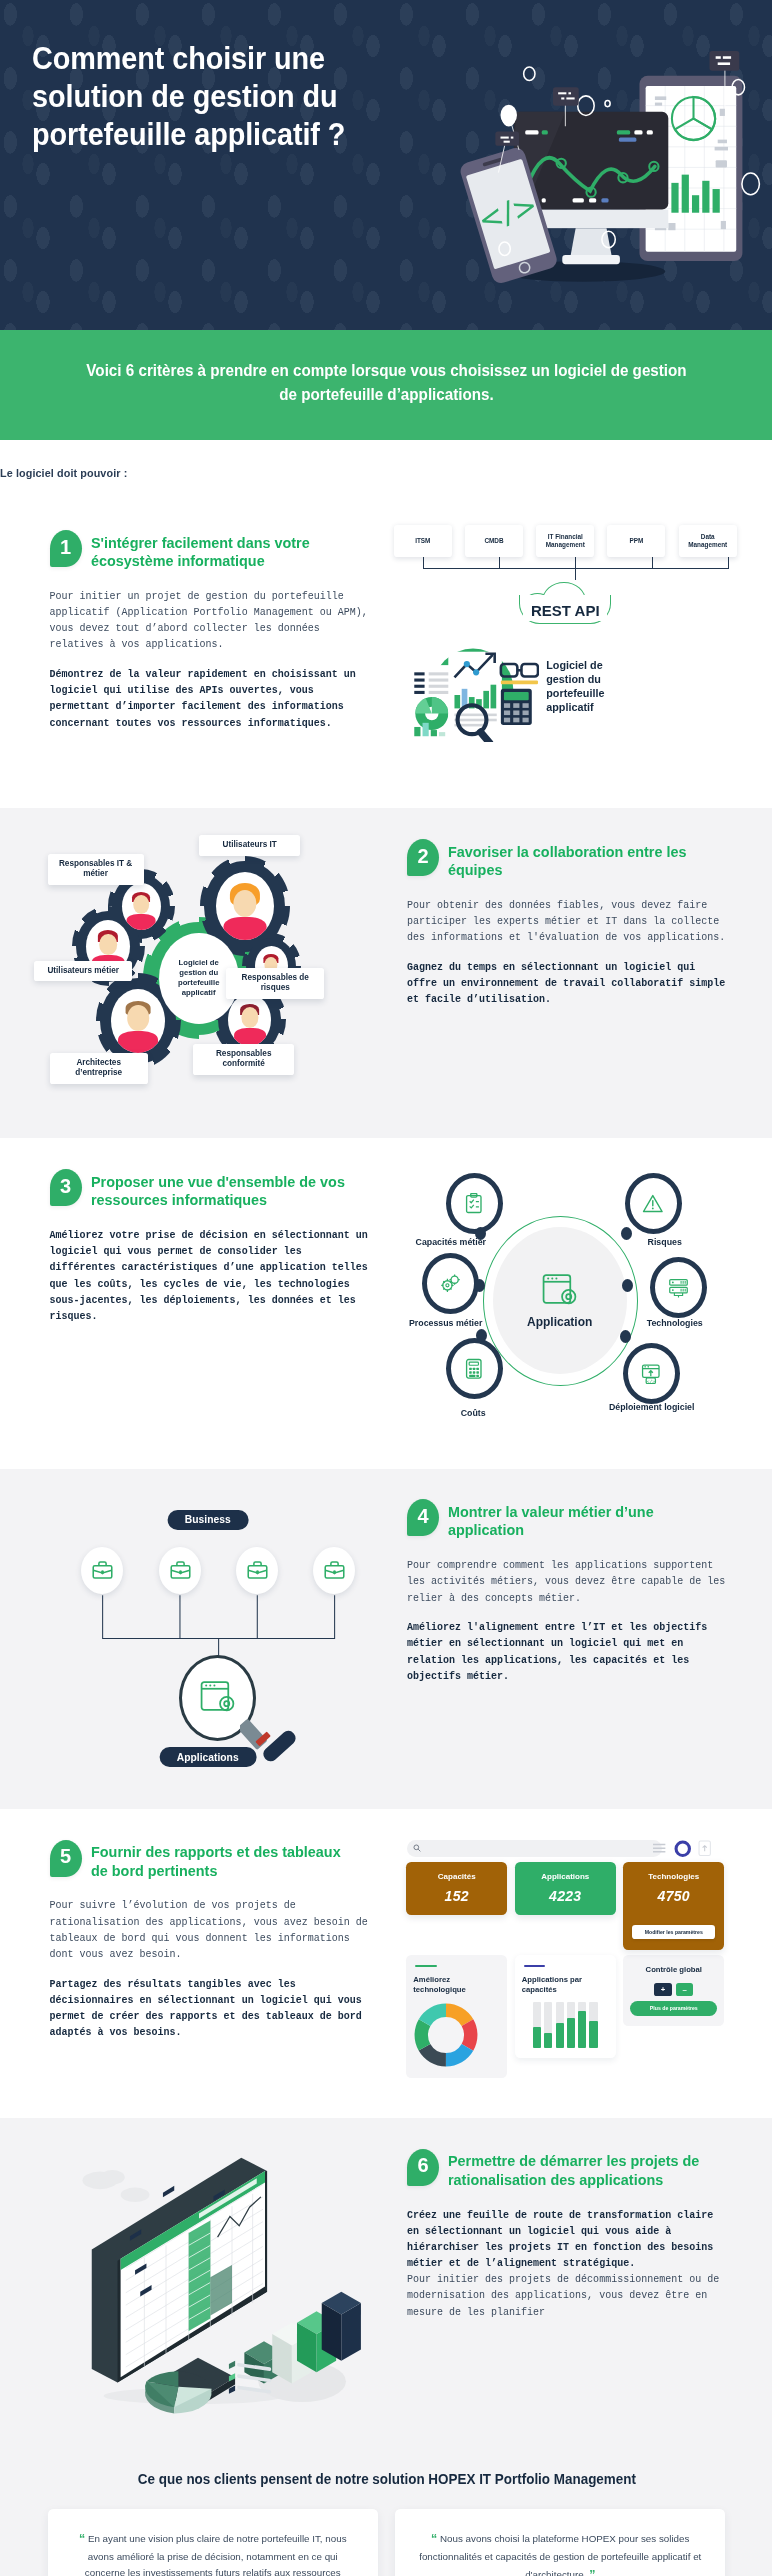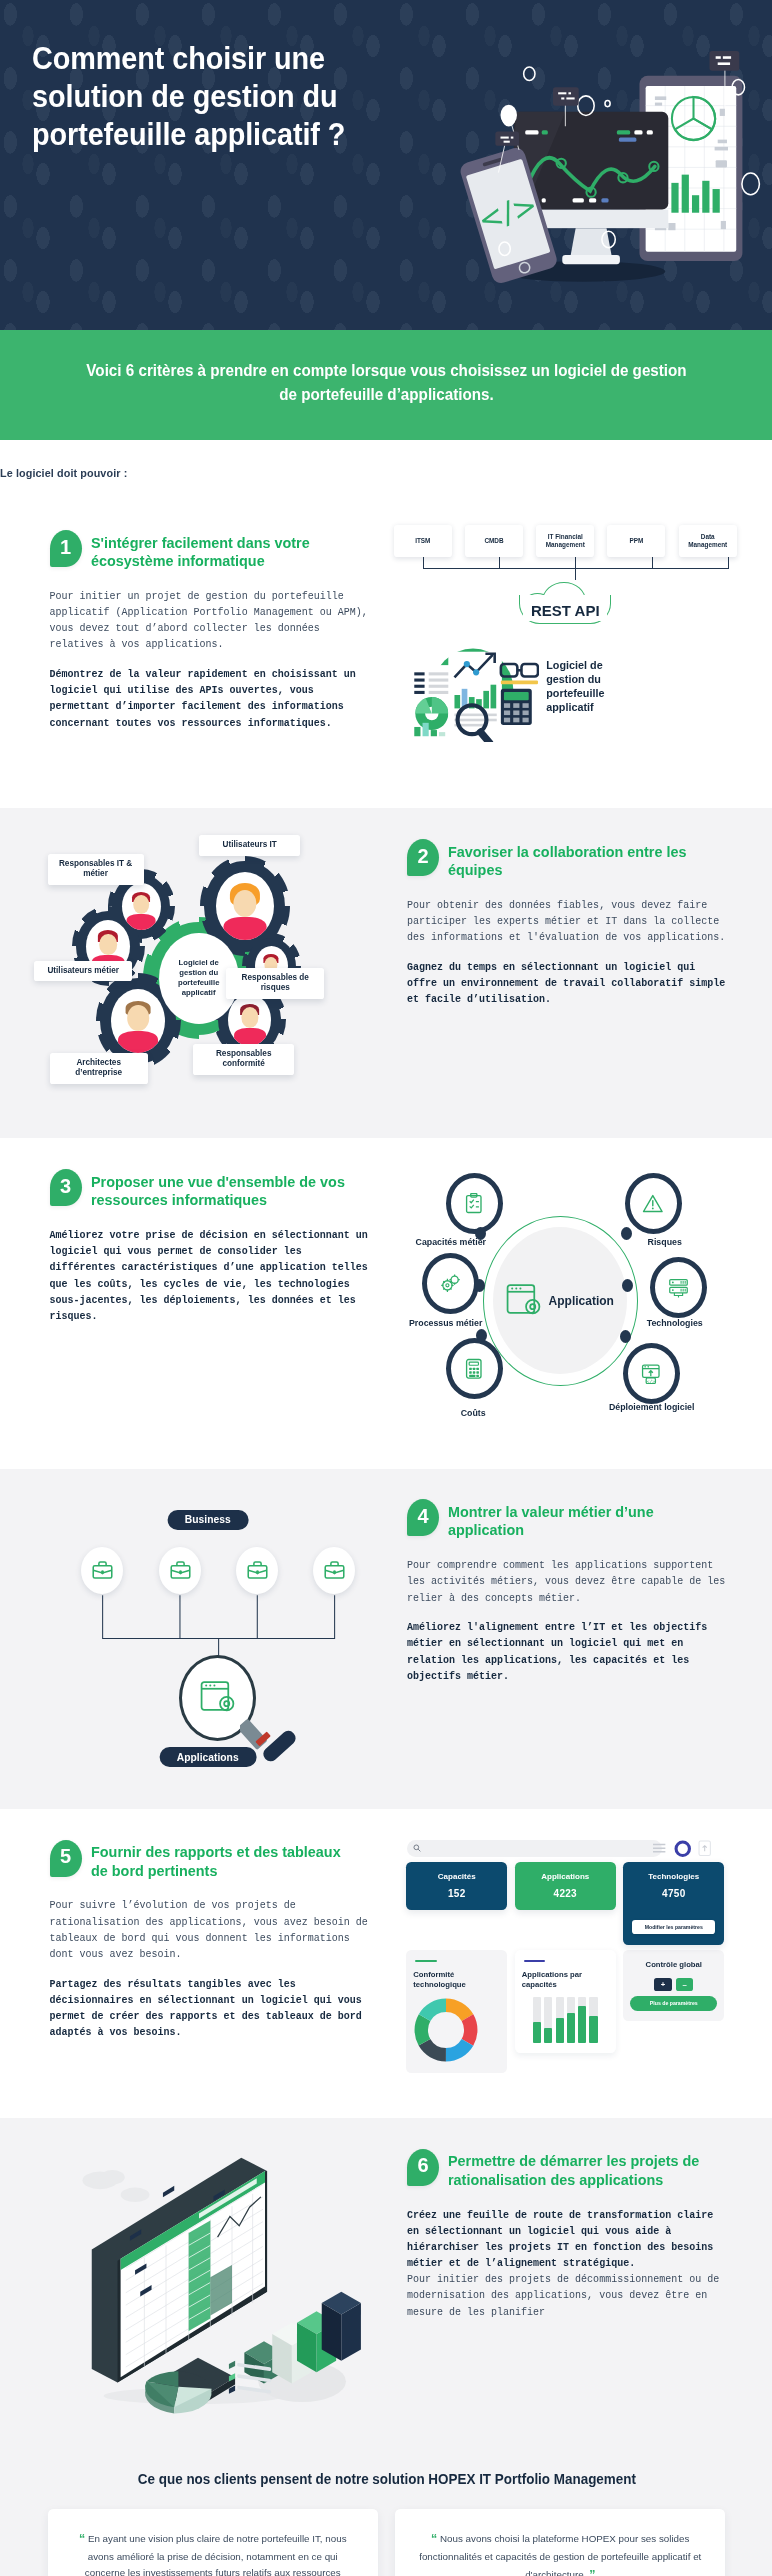--- a/index.html
+++ b/index.html
@@ -216,21 +216,21 @@
 
   
   .orbit { position: relative; height: 289px; }
   .orbit-ring {
     position: absolute; left: 91px; top: 57px;
     width: 155px; height: 170px; border: 1.5px solid #2fae68; border-radius: 50%;
   }
   .orbit-core {
     position: absolute; left: 101px; top: 68px; width: 134px; height: 147px;
     border-radius: 50%; background: #f2f2f3;
-    display: flex; flex-direction: row; align-items: center; justify-content: center; gap: 5.2px;
+    display: flex; flex-direction: column; align-items: center; justify-content: center; gap: 5.2px;
   }
   .orbit-core .ttl { font-size: 12px; font-weight: 700; color: #16293f; }
   .node {
     position: absolute;
     width: 57px; height: 61px; border-radius: 50%;
     background: #fff; border: 5.7px solid #23374f;
     display: flex; align-items: center; justify-content: center;
   }
   .node-dot { position: absolute; width: 11.3px; height: 13.4px; background: #23374f; border-radius: 50%; z-index: 4; }
   .node-lbl { position: absolute; font-size: 8.8px; font-weight: 700; color: #16293f; text-align: center; line-height: 1.25; }
@@ -258,24 +258,24 @@
   .dash-search {
     height: 17.5px; background: #f0f1f3; border-radius: 8.8px;
     margin: 0 77px 5.2px 15.5px; display: flex; align-items: center; padding: 0 6.2px;
   }
   .dcards { display: flex; gap: 7.2px; padding: 0 14.4px; align-items: flex-start; }
   .dcard {
     flex: 1; border-radius: 5.2px; padding: 9.3px 5.2px 11.3px;
     text-align: center; color: #fff;
     box-shadow: 0 2.6px 7.2px rgba(20,40,70,.10);
   }
-  .dcard.dark { background: #0c4a6e; }
+  .dcard.dark { background: #a16207; }
   .dcard.green { background: #2fae68; }
   .dcard .dlbl { font-size: 8px; font-weight: 700; margin-bottom: 7.2px; }
-  .dcard .dval { font-size: 10px; font-weight: 700; letter-spacing: 0.3px; }
+  .dcard .dval { font-size: 14px; font-weight: 700; letter-spacing: 0.3px; font-style: italic; }
   .dsub { display: flex; gap: 7.2px; padding: 5.2px 14.4px 0; align-items: flex-start; }
   .dpanel { flex: 1; background: #f4f4f6; border-radius: 5.2px; padding: 10.3px 7.2px; text-align: center; }
   .dpanel.white { background: #fff; box-shadow: 0 2.1px 6.2px rgba(20,40,70,.07); }
   .dpanel .ptitle { font-size: 7.7px; font-weight: 700; color: #16293f; line-height: 1.3; margin-bottom: 7.2px; }
   .bars { display: flex; gap: 3.1px; align-items: flex-end; justify-content: center; height: 46px; }
   .bar { width: 8.2px; background: #e7e8ea; border-radius: 1px; position: relative; height: 100%; }
   .bar i { position: absolute; left: 0; right: 0; bottom: 0; background: #2fae68; border-radius: 1px; }
   .btnw { background: #fff; border-radius: 3.1px; padding: 3.6px 5.2px; font-size: 5.2px; font-weight: 700; color: #16293f; line-height: 1.2; box-shadow: 0 1px 3.1px rgba(0,0,0,.12); }
   .btng { background: #2fae68; border-radius: 8.2px; padding: 4.1px 6.2px; font-size: 5.2px; font-weight: 700; color: #fff; line-height: 1.2; }
   .pm { display: flex; gap: 4.1px; justify-content: center; margin: 5.2px 0; }
@@ -825,21 +825,21 @@
           <div class="dcard dark" style="padding-bottom:46px; position:relative;">
             <div class="dlbl">Technologies</div>
             <div class="dval">4750</div>
             <div class="btnw" style="position:absolute; left:9.3px; right:9.3px; bottom:11.3px;">Modifier les paramètres</div>
           </div>
         </div>
 
         <div class="dsub">
           <div class="dpanel">
             <div style="width:21.6px;height:2.1px;background:#2fae68;border-radius:1px;margin:0 0 7.2px 2.1px;"></div>
-            <div class="ptitle" style="text-align:left;">Conformité technologique</div>
+            <div class="ptitle" style="text-align:left;">Améliorez technologique</div>
             <svg width="66" height="66" viewBox="0 0 128 128">
               <g transform="translate(64,64)">
                 <circle r="48" fill="none" stroke="#f7a025" stroke-width="26" stroke-dasharray="50 252" transform="rotate(-90)"></circle>
                 <circle r="48" fill="none" stroke="#e8444a" stroke-width="26" stroke-dasharray="50 252" stroke-dashoffset="-50" transform="rotate(-90)"></circle>
                 <circle r="48" fill="none" stroke="#2aa3e0" stroke-width="26" stroke-dasharray="50 252" stroke-dashoffset="-100" transform="rotate(-90)"></circle>
                 <circle r="48" fill="none" stroke="#3b4a55" stroke-width="26" stroke-dasharray="50 252" stroke-dashoffset="-150" transform="rotate(-90)"></circle>
                 <circle r="48" fill="none" stroke="#2fae68" stroke-width="26" stroke-dasharray="50 252" stroke-dashoffset="-200" transform="rotate(-90)"></circle>
                 <circle r="48" fill="none" stroke="#3fc8ae" stroke-width="26" stroke-dasharray="52 250" stroke-dashoffset="-250" transform="rotate(-90)"></circle>
               </g>
             </svg>

